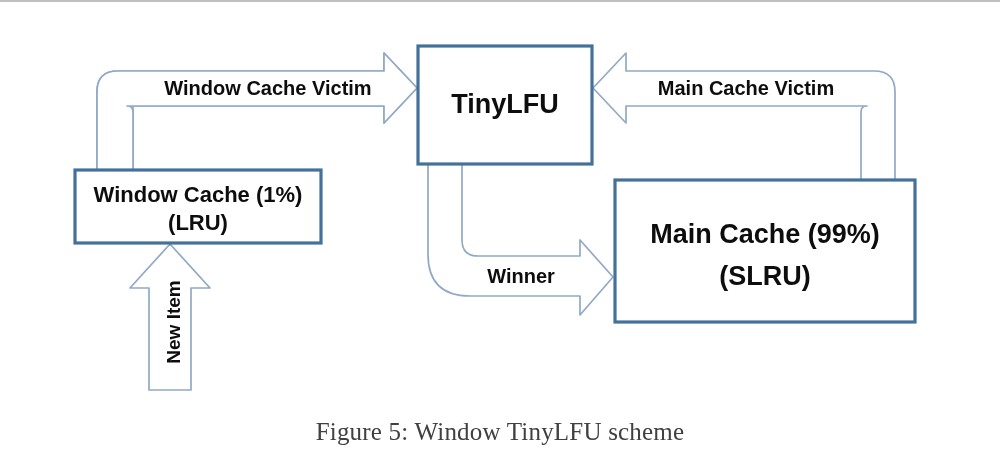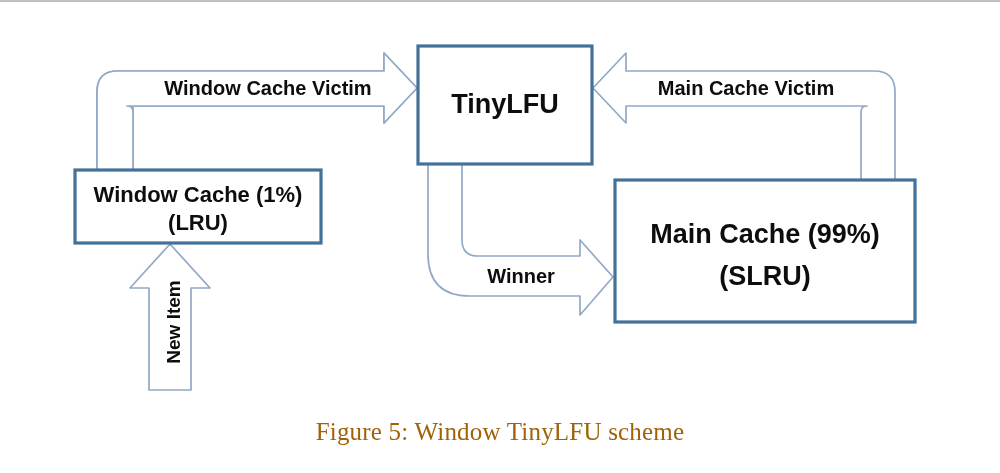--- a/index.html
+++ b/index.html
@@ -70,21 +70,21 @@
     font-size: 19px;
   }
   .caption {
     position: absolute;
     left: 0;
     top: 418px;
     width: 1000px;
     text-align: center;
     font-family: "Liberation Serif", serif;
     font-size: 25px;
-    color: #a16207;
+    color: #404040;
     letter-spacing: 0.2px;
   }
 </style>
 </head>
 <body>
 
 <div id="figure-root">
 
   <div class="top-rule"></div>
 

